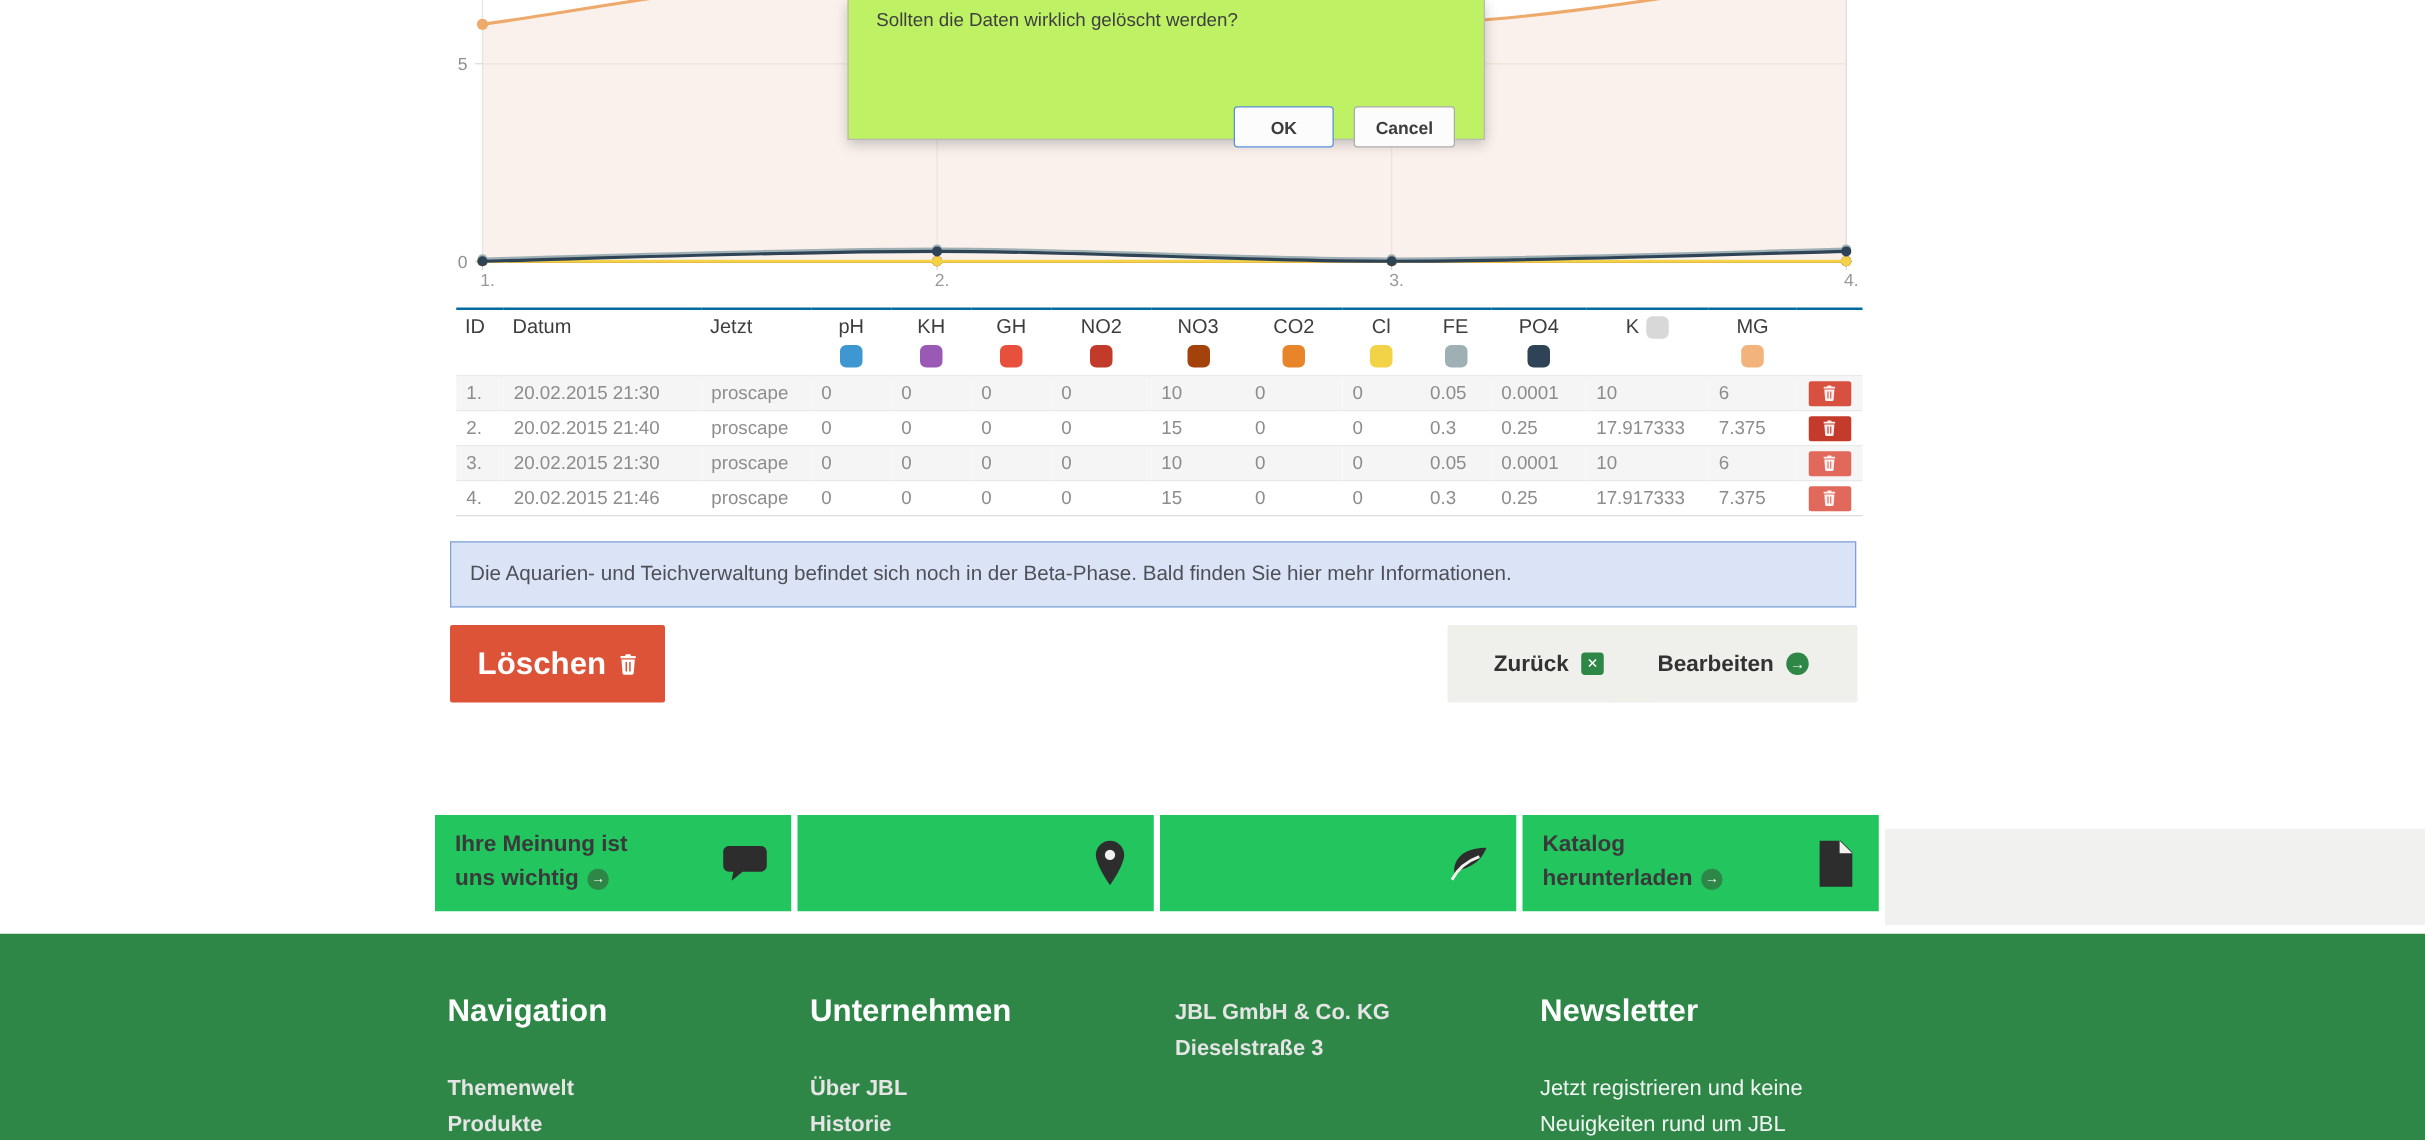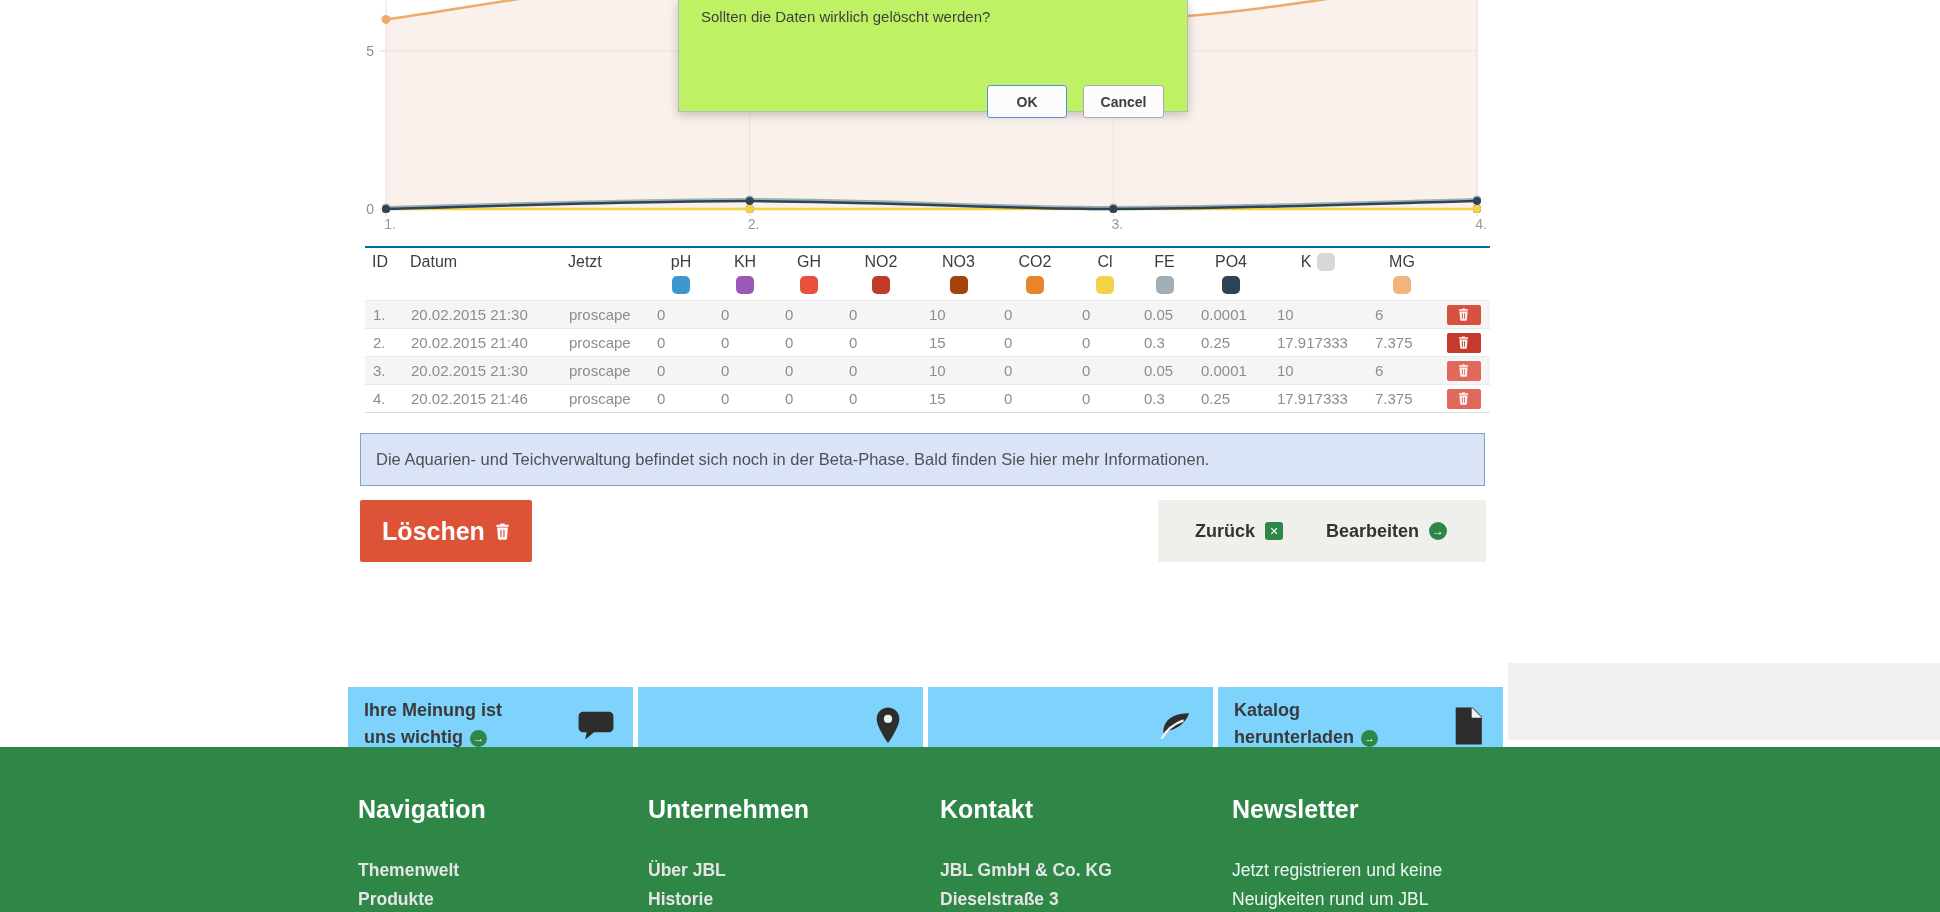--- a/index.html
+++ b/index.html
@@ -52,21 +52,21 @@
                 font-size:25px; font-weight:700; }
   .btn-gray { background:#efefeb; color:#333; font-size:18px; font-weight:700; }
   #btn-back { left:1158px; width:162px; }
   #btn-edit { left:1287px; width:199px; }
   .icon-green-sq { width:18px; height:18px; background:#2e8647; border-radius:3px; color:#fff;
                    font-size:11px; font-weight:700; line-height:18px; text-align:center; display:inline-block; }
   .icon-green-ci { width:18px; height:18px; background:#2e8647; border-radius:50%; color:#fff;
                    font-size:12px; font-weight:700; line-height:18px; text-align:center; display:inline-block; }
 
   
-  .teaser { position:absolute; top:687px; height:77px; width:285px; background:#7dd3fc; cursor:pointer; }
+  .teaser { position:absolute; top:652px; height:77px; width:285px; background:#22c55e; cursor:pointer; }
   .teaser .t-text { position:absolute; left:16px; top:10px; font-size:18px; font-weight:600;
                     color:#3a3a3a; line-height:27px; }
   .teaser .ci-sm { width:17px; height:17px; background:#2e8647; border-radius:50%; color:#fff;
                    font-size:11px; font-weight:700; line-height:17px; text-align:center;
                    display:inline-block; margin-left:7px; vertical-align:middle; }
   .teaser .t-icon { position:absolute; right:18px; top:50%; transform:translateY(-50%); }
   #teaser-filler { position:absolute; top:663px; left:1508px; width:432px; height:77px; background:#f1f1ef; }
 
   
   #footer { position:absolute; left:0; top:747px; width:1940px; height:165px; background:#2e8647; }
@@ -348,21 +348,20 @@
         <h3>Navigation</h3>
         <div class="f-link">Themenwelt</div>
         <div class="f-link">Produkte</div>
       </div>
       <div class="f-col" style="left: 648px;">
         <h3>Unternehmen</h3>
         <div class="f-link">Über JBL</div>
         <div class="f-link">Historie</div>
       </div>
       <div class="f-col" style="left: 940px;">
-        <h3>Kontakt</h3>
         <div class="f-link">JBL GmbH &amp; Co. KG</div>
         <div class="f-link">Dieselstraße 3</div>
       </div>
       <div class="f-col" style="left: 1232px;">
         <h3>Newsletter</h3>
         <div class="f-line">Jetzt registrieren und keine</div>
         <div class="f-line">Neuigkeiten rund um JBL</div>
       </div>
     </div>
 

